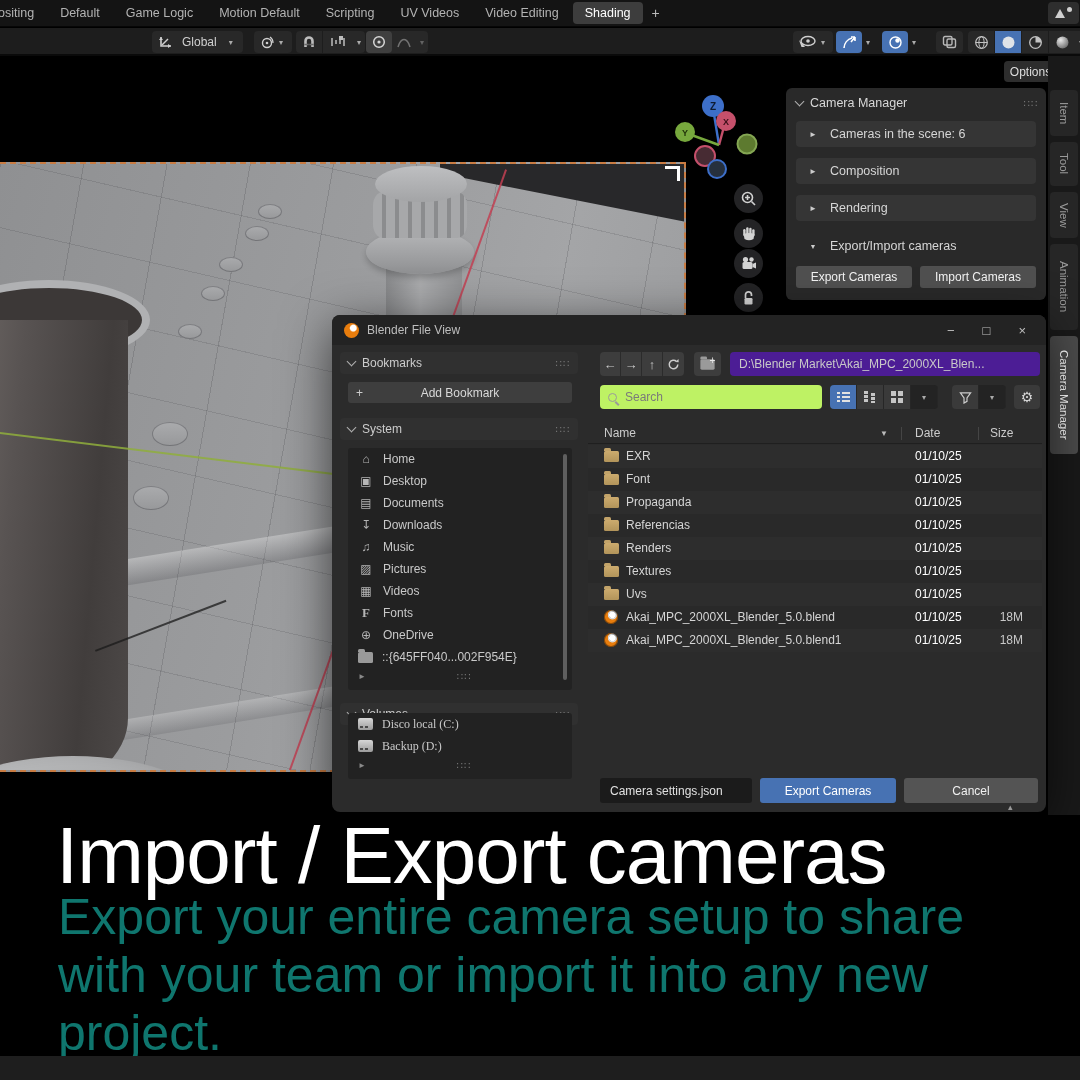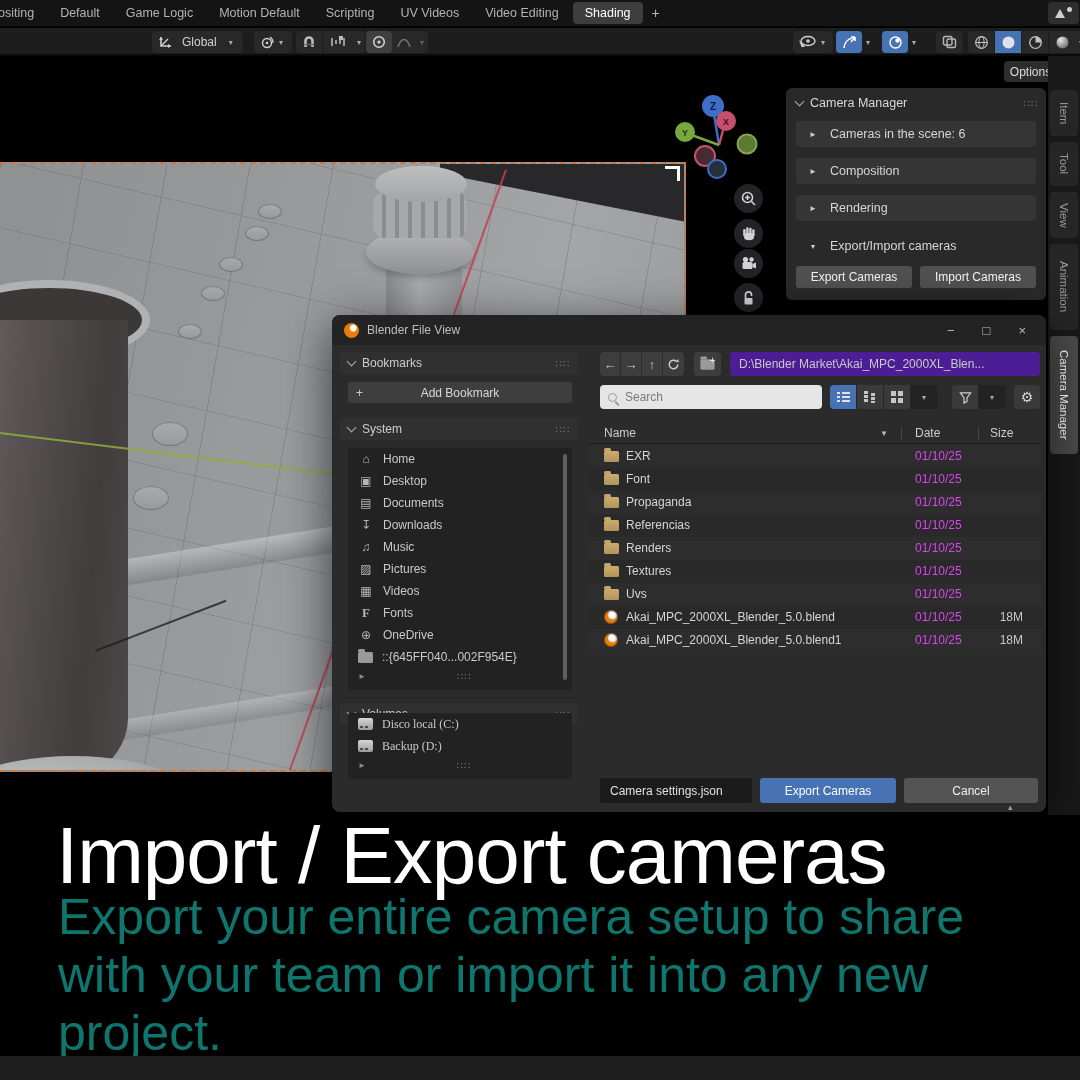--- a/index.html
+++ b/index.html
@@ -152,21 +152,21 @@
                box-shadow:inset 0 0 0 1px rgba(0,0,0,0.4); }
 
   .navgrp { position:absolute; left:268px; top:37px; display:flex; background:#3d3d3d; border-radius:4px; overflow:hidden; }
   .navgrp .nb { width:21px; height:24px; display:flex; align-items:center; justify-content:center;
                 color:#cccccc; font-size:13px; border-right:1px solid #2b2b2b; }
   .navgrp .nb:last-child { border-right:none; }
   .newfolder { position:absolute; left:362px; top:37px; width:27px; height:24px; background:#3d3d3d; border-radius:4px;
                display:flex; align-items:center; justify-content:center; }
   .pathfield { position:absolute; left:398px; top:37px; width:310px; height:24px; background:#4c1d95; border-radius:4px;
                color:#c8c8c8; font-size:12px; display:flex; align-items:center; padding:0 9px; white-space:nowrap; overflow:hidden; }
-  .searchfield { position:absolute; left:268px; top:70px; width:222px; height:24px; background:#e5e5e5; border-radius:4px;
+  .searchfield { position:absolute; left:268px; top:70px; width:222px; height:24px; background:#bef264; border-radius:4px;
                  display:flex; align-items:center; gap:8px; padding:0 8px; }
   .mag-ico { width:9px; height:9px; border:1.6px solid #9a9a9a; border-radius:50%; position:relative; flex:0 0 auto; }
   .mag-ico::after { content:""; position:absolute; left:7px; top:7px; width:5px; height:1.6px; background:#9a9a9a;
                     transform:rotate(45deg); transform-origin:0 0; }
   .search-ph { color:#7a7a7a; font-size:12px; }
   .viewgrp { position:absolute; left:498px; top:70px; display:flex; border-radius:4px; overflow:hidden; }
   .vgb { width:27px; height:24px; background:#3a3a3a; display:flex; align-items:center; justify-content:center;
          border-right:1px solid #262626; }
   .vgb.active { background:#4772b3; }
   .vgb.dark { background:#232323; color:#aaaaaa; font-size:8px; }
@@ -200,21 +200,21 @@
   .fhead .hsep2 { position:absolute; left:390px; top:3px; width:1px; height:13px; background:#454545; }
   .fhead .hsize { position:absolute; left:402px; top:2px; }
   .scroll-hint { position:absolute; left:700px; top:130px; color:#999999; font-size:11px; }
 
   .frows { position:absolute; left:256px; top:130px; width:454px; }
   .frow { position:relative; height:23px; }
   .frow:nth-child(odd) { background:#2d2d2d; }
   .frow:nth-child(even) { background:#292929; }
   .frow .ric { position:absolute; left:16px; top:6px; }
   .frow .fname { position:absolute; left:38px; top:4px; color:#d5d5d5; font-size:12px; white-space:nowrap; }
-  .frow .fdate { position:absolute; left:327px; top:4px; color:#d946ef; font-size:12px; }
+  .frow .fdate { position:absolute; left:327px; top:4px; color:#ffffff; font-size:12px; }
   .frow .fsize { position:absolute; left:375px; top:4px; width:60px; text-align:right; color:#c8c8c8; font-size:12px; }
 
   .fname-field { position:absolute; left:268px; top:463px; width:152px; height:25px; background:#1b1b1b; border-radius:3px;
                  color:#e0e0e0; font-size:12px; display:flex; align-items:center; padding:0 10px; }
   .export-btn { position:absolute; left:428px; top:463px; width:136px; height:25px; background:#4772b3; border-radius:3px;
                 color:#ffffff; font-size:12px; display:flex; align-items:center; justify-content:center; }
   .cancel-btn { position:absolute; left:572px; top:463px; width:134px; height:25px; background:#545454; border-radius:3px;
                 color:#f0f0f0; font-size:12px; display:flex; align-items:center; justify-content:center; }
   .collapse-up { position:absolute; left:676px; top:487px; color:#999999; font-size:9px; }
 

